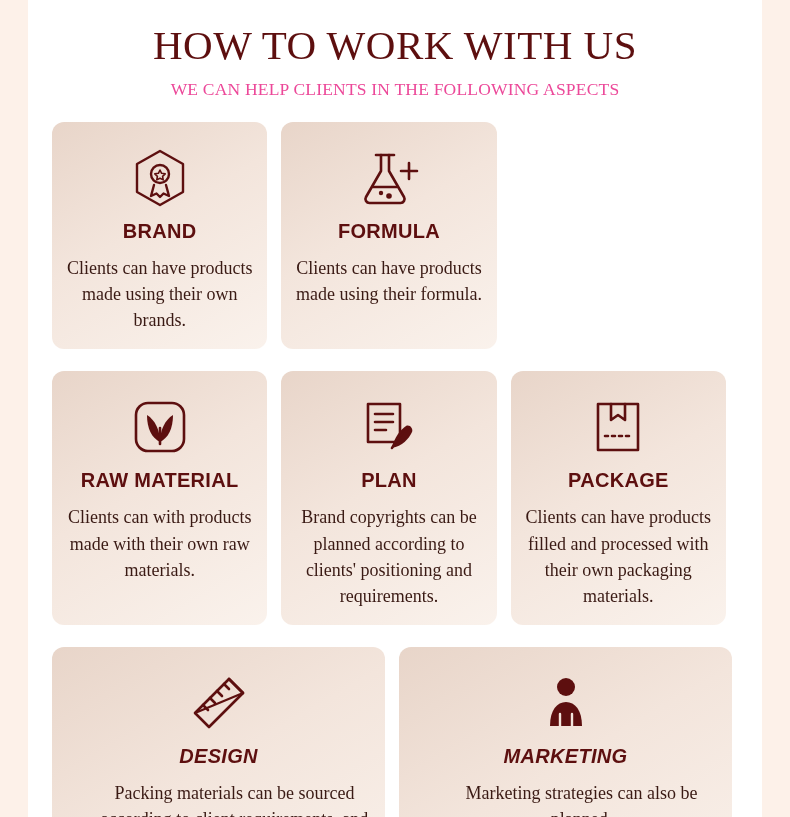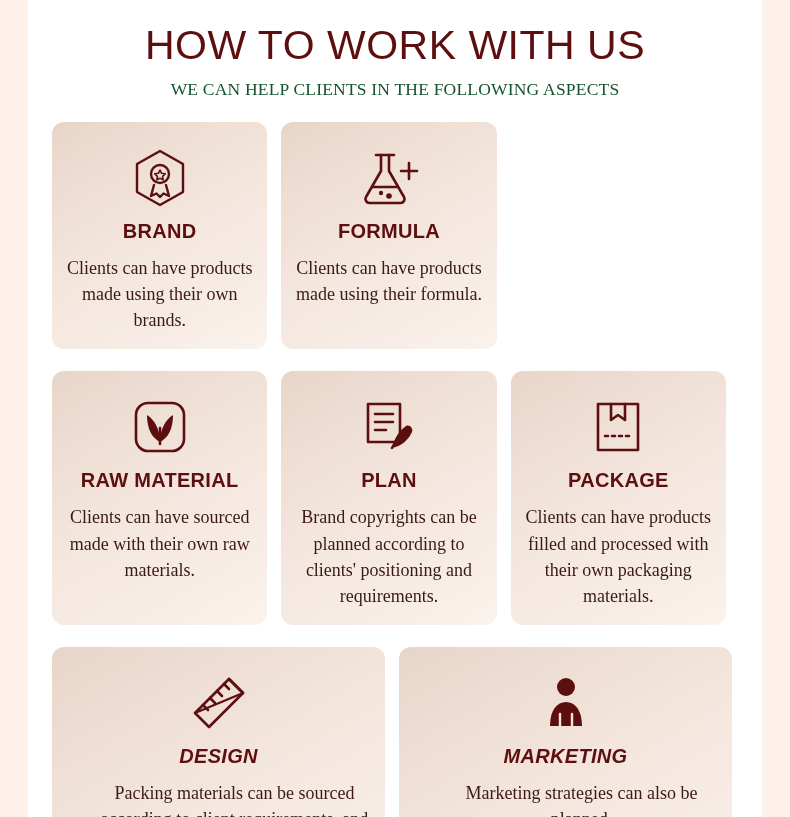--- a/index.html
+++ b/index.html
@@ -37,32 +37,32 @@
     left: 28px;
     right: 28px;
     top: 0;
     bottom: 0;
   }
   .header {
     text-align: center;
     padding-top: 22px;
   }
   .title {
-    font-family: Liberation Sans, sans-serif;
+    font-family: Liberation Serif, serif;
     font-size: 41px;
     letter-spacing: 0.5px;
     color: #5d0f0f;
     font-weight: normal;
     margin: 0;
     line-height: 1.15;
   }
   .subtitle {
     font-family: "Liberation Serif", serif;
     font-size: 17.5px;
-    color: #14532d;
+    color: #ec4899;
     margin: 10px 0 0 0;
     letter-spacing: 0.2px;
     font-weight: normal;
   }
   .grid {
     margin-top: 22px;
     padding: 0 24px;
     display: flex;
     flex-wrap: wrap;
     gap: 18px 14px;
@@ -170,21 +170,21 @@
       <div class="card">
         <div class="icon-wrap">
           <svg width="58" height="58" viewBox="0 0 58 58" fill="none" stroke="#5d0f0f" stroke-width="2.6" stroke-linecap="round" stroke-linejoin="round">
             <rect x="5" y="5" width="48" height="48" rx="12"></rect>
             <path d="M29 44 C29 32 24 22 16 17 c0 14 5 23 13 27 Z" fill="#5d0f0f" stroke="none"></path>
             <path d="M29 44 C29 32 34 22 42 17 c0 14 -5 23 -13 27 Z" fill="#5d0f0f" stroke="none"></path>
             <path d="M29 46 V30"></path>
           </svg>
         </div>
         <div class="card-title">RAW MATERIAL</div>
-        <div class="card-desc">Clients can have sourced made with their own raw materials.</div>
+        <div class="card-desc">Clients can with products made with their own raw materials.</div>
       </div>
 
       <div class="card">
         <div class="icon-wrap">
           <svg width="58" height="58" viewBox="0 0 58 58" fill="none" stroke="#5d0f0f" stroke-width="2.6" stroke-linecap="round" stroke-linejoin="round">
             <path d="M8 6 H40 V44 H8 Z"></path>
             <path d="M15 16 H33 M15 24 H33 M15 32 H26"></path>
             <path d="M46 28 c-6 4 -12 12 -14 22 10 -2 17 -9 20 -16 1.5 -3.5 -2.5 -8 -6 -6 Z" fill="#5d0f0f" stroke="none"></path>
             <path d="M32 50 C36 42 42 35 48 31"></path>
           </svg>

